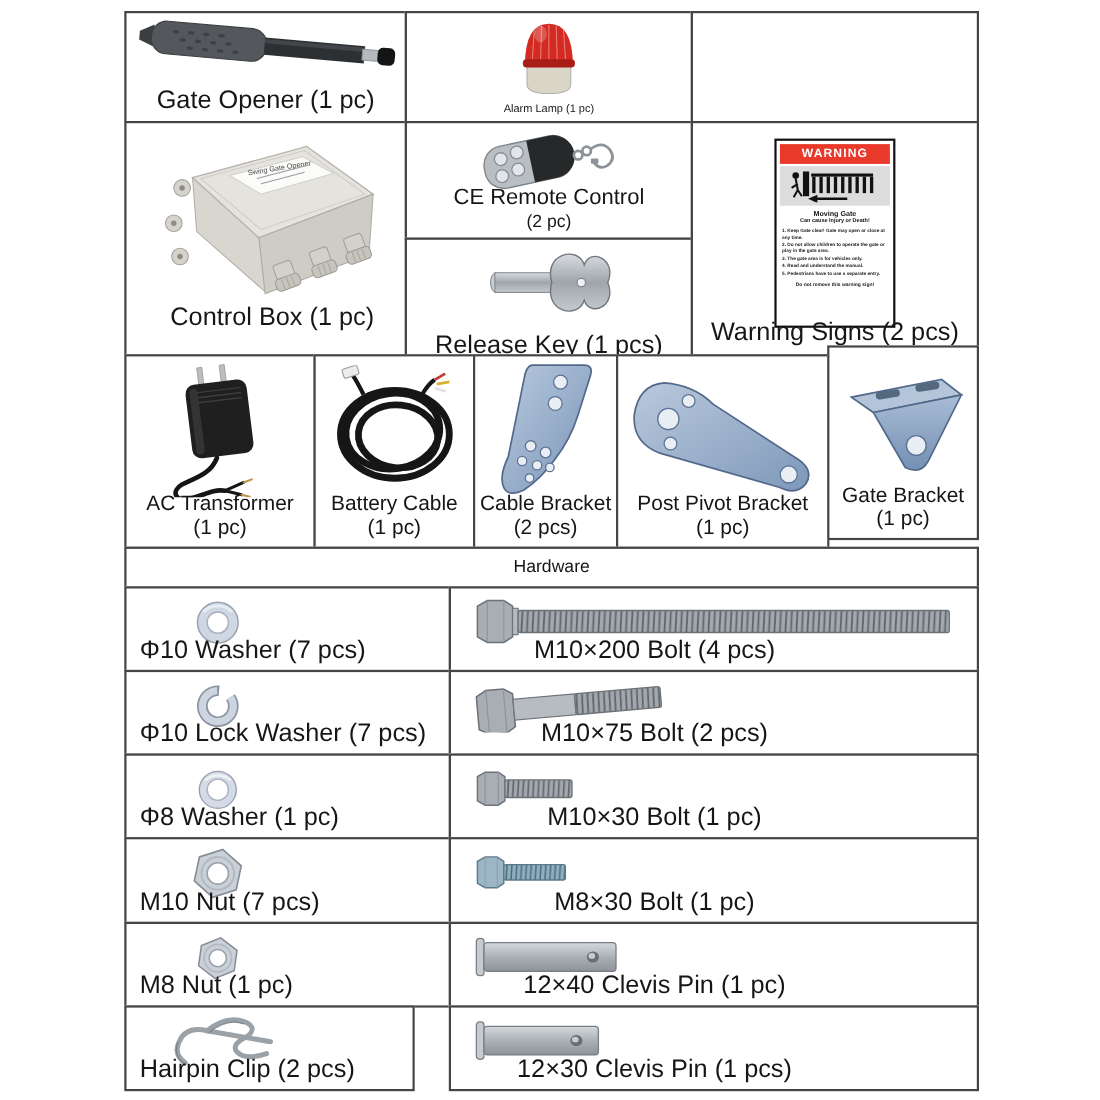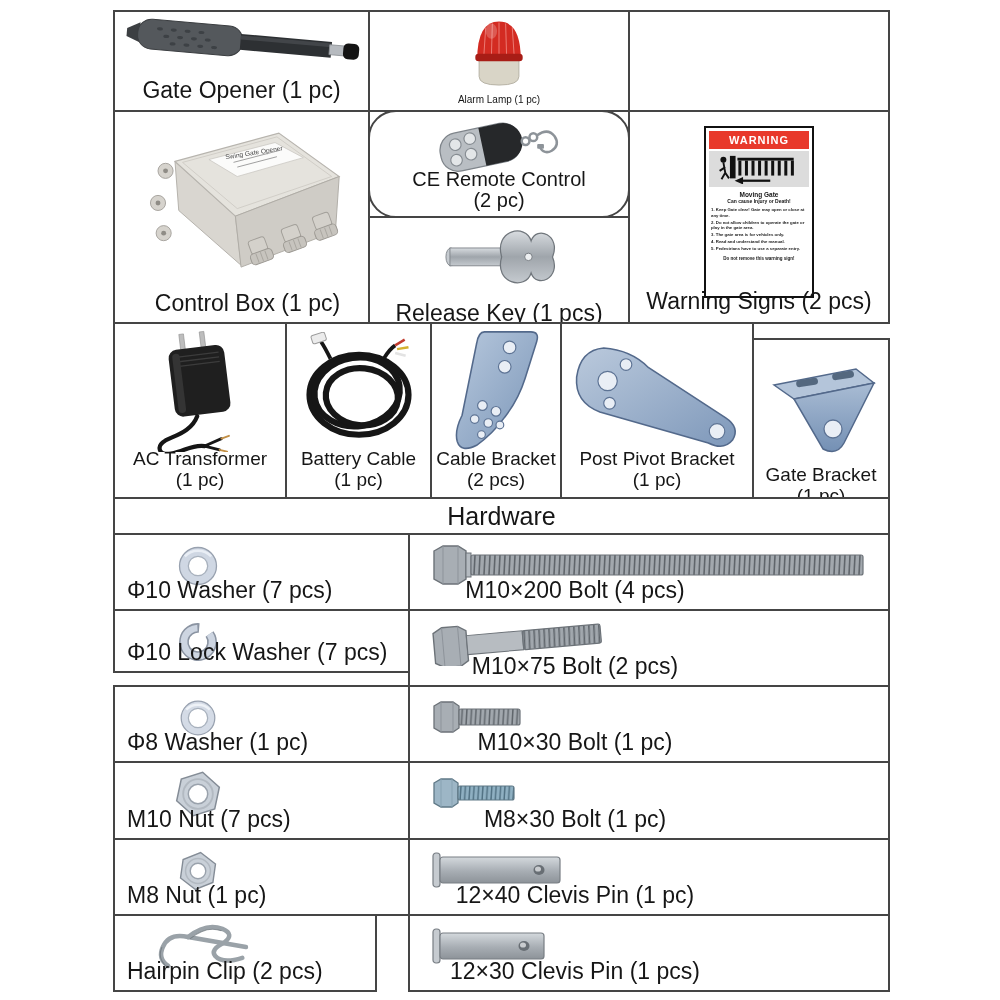--- a/index.html
+++ b/index.html
@@ -5,23 +5,23 @@
   html,body{margin:0;padding:0;background:#fff;}
   .canvas{position:relative;width:1000px;height:1000px;background:#ffffff;
           font-family:"Liberation Sans", sans-serif;color:#161616;overflow:hidden;}
   .sheet{position:absolute;left:113px;top:10px;width:777px;height:982px;}
   .cell{position:absolute;box-sizing:border-box;border:2px solid #454545;background:#fff;}
   .img{position:absolute;display:flex;align-items:center;justify-content:center;}
   .cap{position:absolute;left:0;right:0;text-align:center;line-height:1.12;}
   .cap-lg{font-size:23px;}
   .cap-md{font-size:19px;}
   .cap-sm{font-size:10px;}
-  .hw-head{display:flex;align-items:center;justify-content:center;font-size:25px;}
+  .hw-head{display:flex;align-items:center;justify-content:center;font-size:16px;}
   .hw-left-cap{position:absolute;left:12px;bottom:5px;font-size:23px;text-align:left;}
-  .hw-right-cap{position:absolute;left:0;bottom:5px;width:330px;font-size:23px;text-align:center;}
+  .hw-right-cap{position:absolute;left:0;bottom:5px;width:330px;font-size:23px;text-align:center;padding-left:20px;}
   .hw-img-left{position:absolute;left:0;top:2px;width:165px;height:58px;
                display:flex;align-items:center;justify-content:center;}
   .hw-img-right{position:absolute;left:22px;top:4px;height:52px;display:flex;align-items:center;}
   
   .sign{position:absolute;left:50%;transform:translateX(-50%);top:14px;width:110px;height:172px;
         border:2px solid #111;background:#fff;box-sizing:border-box;overflow:hidden;}
   .sign-head{background:#e8392b;color:#fff;font-weight:bold;text-align:center;font-size:11px;
              letter-spacing:1px;margin:3px 3px 2px 3px;padding:3px 0;}
   .sign-picto{background:#dcdcdc;margin:0 3px;height:36px;display:flex;align-items:center;justify-content:center;}
   .sign-body{padding:2px 5px 0 5px;}
@@ -135,24 +135,24 @@
           <g transform="translate(198,104) rotate(-20)">
             <rect x="-9" y="-2" width="18" height="15" rx="3" fill="#d4d1cb" stroke="#a29f99"></rect>
             <rect x="-12" y="12" width="24" height="12" rx="4" fill="#c7c4be" stroke="#9c9993"></rect>
             <line x1="-5" y1="13" x2="-5" y2="23" stroke="#a9a6a0"></line>
                 <line x1="0" y1="13" x2="0" y2="23" stroke="#a9a6a0"></line>
                 <line x1="5" y1="13" x2="5" y2="23" stroke="#a9a6a0"></line>
           </g>
         </g>
       </svg>
     </div>
-    <div class="cap cap-lg" style="bottom:5px;padding-left:12px;">Control Box (1 pc)</div>
-  </div>
-
-  <div class="cell" style="left:255px;top:100px;width:262px;height:108px;border-radius:28px;">
+    <div class="cap cap-lg" style="bottom:21px;padding-left:12px;">Control Box (1 pc)</div>
+  </div>
+
+  <div class="cell" style="left:255px;top:100px;width:262px;height:108px;">
     <div class="img" style="left:0;right:0;top:3px;height:58px;">
       <svg width="132" height="58" viewBox="0 0 135 60">
         <g transform="rotate(-12 45 32)">
           <rect x="6" y="14" width="84" height="40" rx="18" fill="#b9bec3" stroke="#7e848a" stroke-width="1.3"></rect>
           <path d="M50 14 h22 a20 20 0 0 1 0 40 h-22 Z" fill="#26282a"></path>
           <g fill="#e3e6e8" stroke="#868c92" stroke-width="1.2">
             <circle cx="23" cy="26" r="6"></circle>
                 <circle cx="39" cy="23" r="6"></circle>
             <circle cx="21" cy="42" r="6"></circle>
                 <circle cx="37" cy="39" r="6"></circle>
@@ -160,21 +160,21 @@
         </g>
         <g fill="none" stroke="#8d9399" stroke-width="2.6">
           <circle cx="95" cy="27" r="4"></circle>
               <circle cx="103" cy="23" r="4"></circle>
           <path d="M107 21 q11 -8 18 1 q6 9 -3 15 q-7 4 -12 -3"></path>
         </g>
         <rect x="107" y="30" width="7" height="5" rx="1" fill="#8d9399"></rect>
       </svg>
     </div>
     <div class="cap cap-lg" style="bottom:26px;font-size:20px;">CE Remote Control</div>
-    <div class="cap cap-lg" style="bottom:5px;font-size:20px;">(2 pc)</div>
+    <div class="cap cap-lg" style="bottom:5px;font-size:16px;">(2 pc)</div>
   </div>
 
   <div class="cell" style="left:255px;top:206px;width:262px;height:120px;">
     <div class="img" style="left:0;right:0;top:5px;height:66px;">
       <svg width="132" height="66" viewBox="0 0 140 74">
         <defs>
           <linearGradient id="keyg" x1="0" y1="0" x2="0" y2="1">
             <stop offset="0" stop-color="#d8dce0"></stop>
                 <stop offset="0.5" stop-color="#9fa5ab"></stop>
                 <stop offset="1" stop-color="#c5cacf"></stop>
@@ -311,21 +311,21 @@
               <circle cx="63" cy="25" r="6"></circle>
           <circle cx="46" cy="65" r="6"></circle>
               <circle cx="157" cy="94" r="8"></circle>
         </g>
       </svg>
     </div>
     <div class="cap cap-md" style="bottom:28px;">Post Pivot Bracket</div>
     <div class="cap cap-md" style="bottom:7px;">(1 pc)</div>
   </div>
 
-  <div class="cell" style="left:639px;top:328px;width:138px;height:177px;">
+  <div class="cell" style="left:639px;top:304px;width:138px;height:177px;">
     <div class="img" style="left:0;right:0;top:18px;height:102px;">
       <svg width="122" height="100" viewBox="0 0 122 100">
         <defs>
           <linearGradient id="sg3" x1="0" y1="0" x2="0" y2="1">
             <stop offset="0" stop-color="#a9bcd4"></stop>
                 <stop offset="1" stop-color="#7490b4"></stop>
           </linearGradient>
         </defs>
         <polygon points="14,26 96,10 114,24 34,40" fill="#b4c5da" stroke="#53698b" stroke-width="1.5"></polygon>
         <rect x="36" y="20" width="22" height="7" rx="3.5" fill="#54687f" transform="rotate(-9 47 23)"></rect>
@@ -364,21 +364,21 @@
         <path d="M2 7 L11 2 H26 L34 7 V35 L26 40 H11 L2 35 Z" fill="#a8aeb4" stroke="#6c7278" stroke-width="1.4"></path>
         <line x1="11" y1="2" x2="11" y2="40" stroke="#8d939a"></line>
             <line x1="26" y1="2" x2="26" y2="40" stroke="#8d939a"></line>
         <rect x="34" y="9" width="5" height="24" fill="#b4bac0" stroke="#6c7278" stroke-width="1"></rect>
         <rect x="39" y="11" width="392" height="20" rx="2" fill="url(#th1)" stroke="#6c7278" stroke-width="1.2"></rect>
       </svg>
     </div>
     <div class="hw-right-cap">M10×200 Bolt (4 pcs)</div>
   </div>
 
-  <div class="cell" style="left:0;top:599px;width:297px;height:64px;">
+  <div class="cell" style="left:0;top:599px;width:297px;height:78px;">
     <div class="hw-img-left">
       <svg width="44" height="44" viewBox="0 0 50 50">
         <g transform="rotate(-35 25 25)">
           <circle cx="25" cy="25" r="16" fill="none" stroke="#8b94a2" stroke-width="11" stroke-dasharray="86 15"></circle>
           <circle cx="25" cy="25" r="16" fill="none" stroke="#cdd5e1" stroke-width="7.5" stroke-dasharray="84 17"></circle>
         </g>
       </svg>
     </div>
     <div class="hw-left-cap">Φ10 Lock Washer (7 pcs)</div>
   </div>

